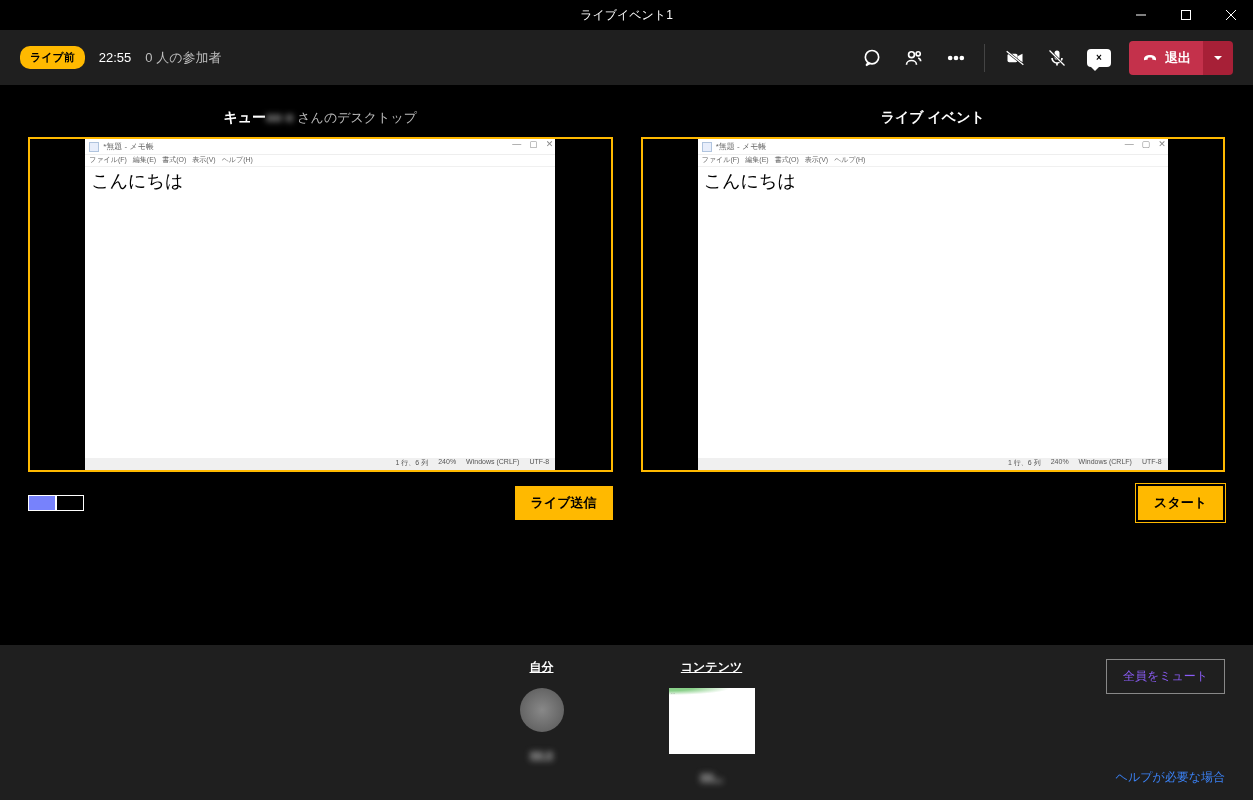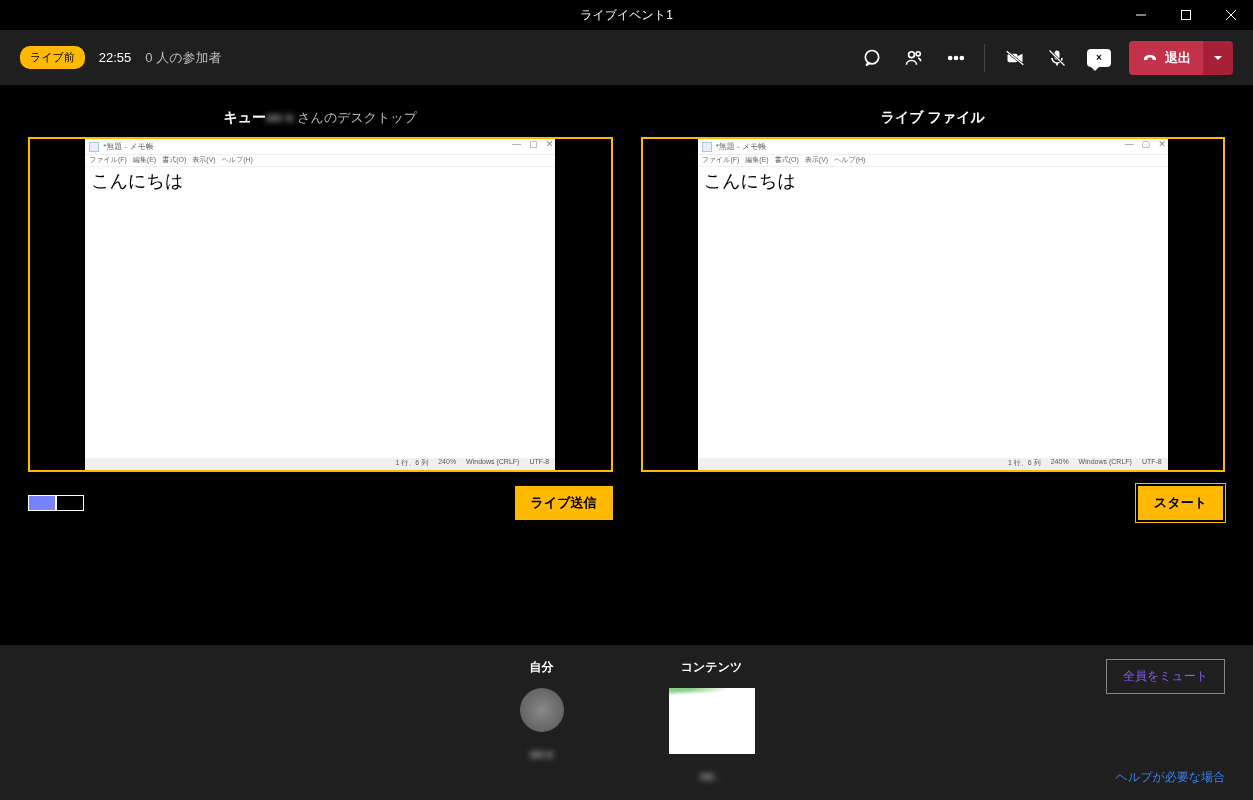--- a/index.html
+++ b/index.html
@@ -4,21 +4,21 @@
 <style>
   * { box-sizing: border-box; margin: 0; padding: 0; font-family: "Segoe UI", "Meiryo", sans-serif; }
   body { background: #0a0a0a; color: #fff; width: 1253px; height: 800px; overflow: hidden; display: flex; flex-direction: column; }
   
   .titlebar { height: 30px; background: #000; display: flex; align-items: center; justify-content: center; position: relative; font-size: 12px; }
   .titlebar .ctrls { position: absolute; right: 0; top: 0; display: flex; height: 30px; }
   .titlebar .ctrls div { width: 45px; display: flex; align-items: center; justify-content: center; font-size: 12px; }
   .titlebar .ctrls svg { width: 12px; height: 12px; }
 
   .toolbar { height: 55px; background: #1f1f1f; display: flex; align-items: center; padding: 0 20px; }
-  .pill { background: #ffb900; color: #000; font-size: 11px; font-weight: normal; padding: 4px 10px; border-radius: 10px; margin-right: 14px; }
+  .pill { background: #ffb900; color: #000; font-size: 11px; font-weight: bold; padding: 4px 10px; border-radius: 10px; margin-right: 14px; }
   .tb-time { font-size: 13px; margin-right: 14px; }
   .tb-part { font-size: 13px; color: #bdbdbd; }
   .tb-spacer { flex: 1; }
   .tb-icon { width: 40px; height: 40px; display: flex; align-items: center; justify-content: center; margin-left: 2px; }
   .tb-icon svg { width: 20px; height: 20px; fill: none; stroke: #fff; stroke-width: 2; }
   .tb-icon.filled svg { fill: #fff; stroke: none; }
   .divider { width: 1px; height: 28px; background: #444; margin: 0 8px; }
   .cc-box { background: #fff; color: #000; border-radius: 4px; width: 24px; height: 18px; font-size: 10px; font-weight: bold; display: flex; align-items: center; justify-content: center; position: relative; }
   .cc-box::after { content: ""; position: absolute; bottom: -4px; left: 4px; width: 0; height: 0; border-left: 4px solid transparent; border-right: 4px solid transparent; border-top: 4px solid #fff; }
   .leave-grp { display: flex; margin-left: 10px; }
@@ -41,21 +41,21 @@
   .np-body { flex: 1; padding: 2px 6px; font-size: 18px; color: #000; font-family: "Meiryo", serif; }
   .np-status { background: #f0f0f0; height: 12px; display: flex; justify-content: flex-end; gap: 10px; padding: 0 6px; font-size: 7px; color: #555; }
   .panel-foot { height: 50px; display: flex; justify-content: space-between; align-items: center; margin-top: 6px; }
   .swatches { display: flex; }
   .swatch { width: 28px; height: 16px; border: 1px solid #fff; }
   .swatch.active { background: #7782fc; }
   .swatch.dark { background: #000; }
   .btn-yellow { background: #ffb900; color: #000; font-size: 13px; font-weight: 600; padding: 8px 16px; border: none; cursor: pointer; }
   .btn-yellow.outlined { border: 2px solid #000; box-shadow: 0 0 0 1px #ffb900; }
 
-  .tray { height: 155px; background: #1f1f1f; display: flex; align-items: flex-start; padding: 14px 28px; position: relative; }
+  .tray { height: 155px; background: #1f1f1f; display: flex; align-items: flex-start; padding: 14px 28px; position: relative; text-decoration: underline; }
   .tray-center { display: flex; gap: 70px; margin: 0 auto; }
   .tray-col { display: flex; flex-direction: column; align-items: center; gap: 8px; width: 100px; }
   .tray-col .lbl { font-size: 12px; font-weight: 600; }
   .avatar { width: 44px; height: 44px; border-radius: 50%; background: radial-gradient(circle, #888 0%, #555 100%); margin-top: 4px; }
   .avatar-name { filter: blur(3px); font-size: 11px; color: #999; margin-top: 8px; }
   .content-thumb { width: 86px; height: 66px; background: #fff; margin-top: 4px; }
   .content-thumb .inner-bar { height: 10px; background: radial-gradient(ellipse at top left, #8ad08a 20%, #fff 50%); font-size: 6px; color: #888; padding: 1px 2px; }
   .btn-outline { position: absolute; right: 28px; top: 14px; background: transparent; border: 1px solid #888; color: #8b5cf6; font-size: 12px; padding: 8px 16px; }
   .help-link { position: absolute; right: 28px; bottom: 14px; color: #3b82f6; font-size: 12px; }
 </style>
@@ -186,21 +186,21 @@
       <div class="swatches">
         <div class="swatch active"></div>
         <div class="swatch dark"></div>
       </div>
       <button class="btn-yellow">ライブ送信</button>
     </div>
   </div>
 
   <div class="panel">
     <div class="panel-head">
-      <span>ライブ ファイル</span>
+      <span>ライブ イベント</span>
     </div>
     <div class="preview">
       <div class="notepad">
         <div class="np-title">
           <div class="dot"></div>
           <span>*無題 - メモ帳</span>
           <div class="wctrl">
               <span>—</span>
               <span>▢</span>
               <span>✕</span>

